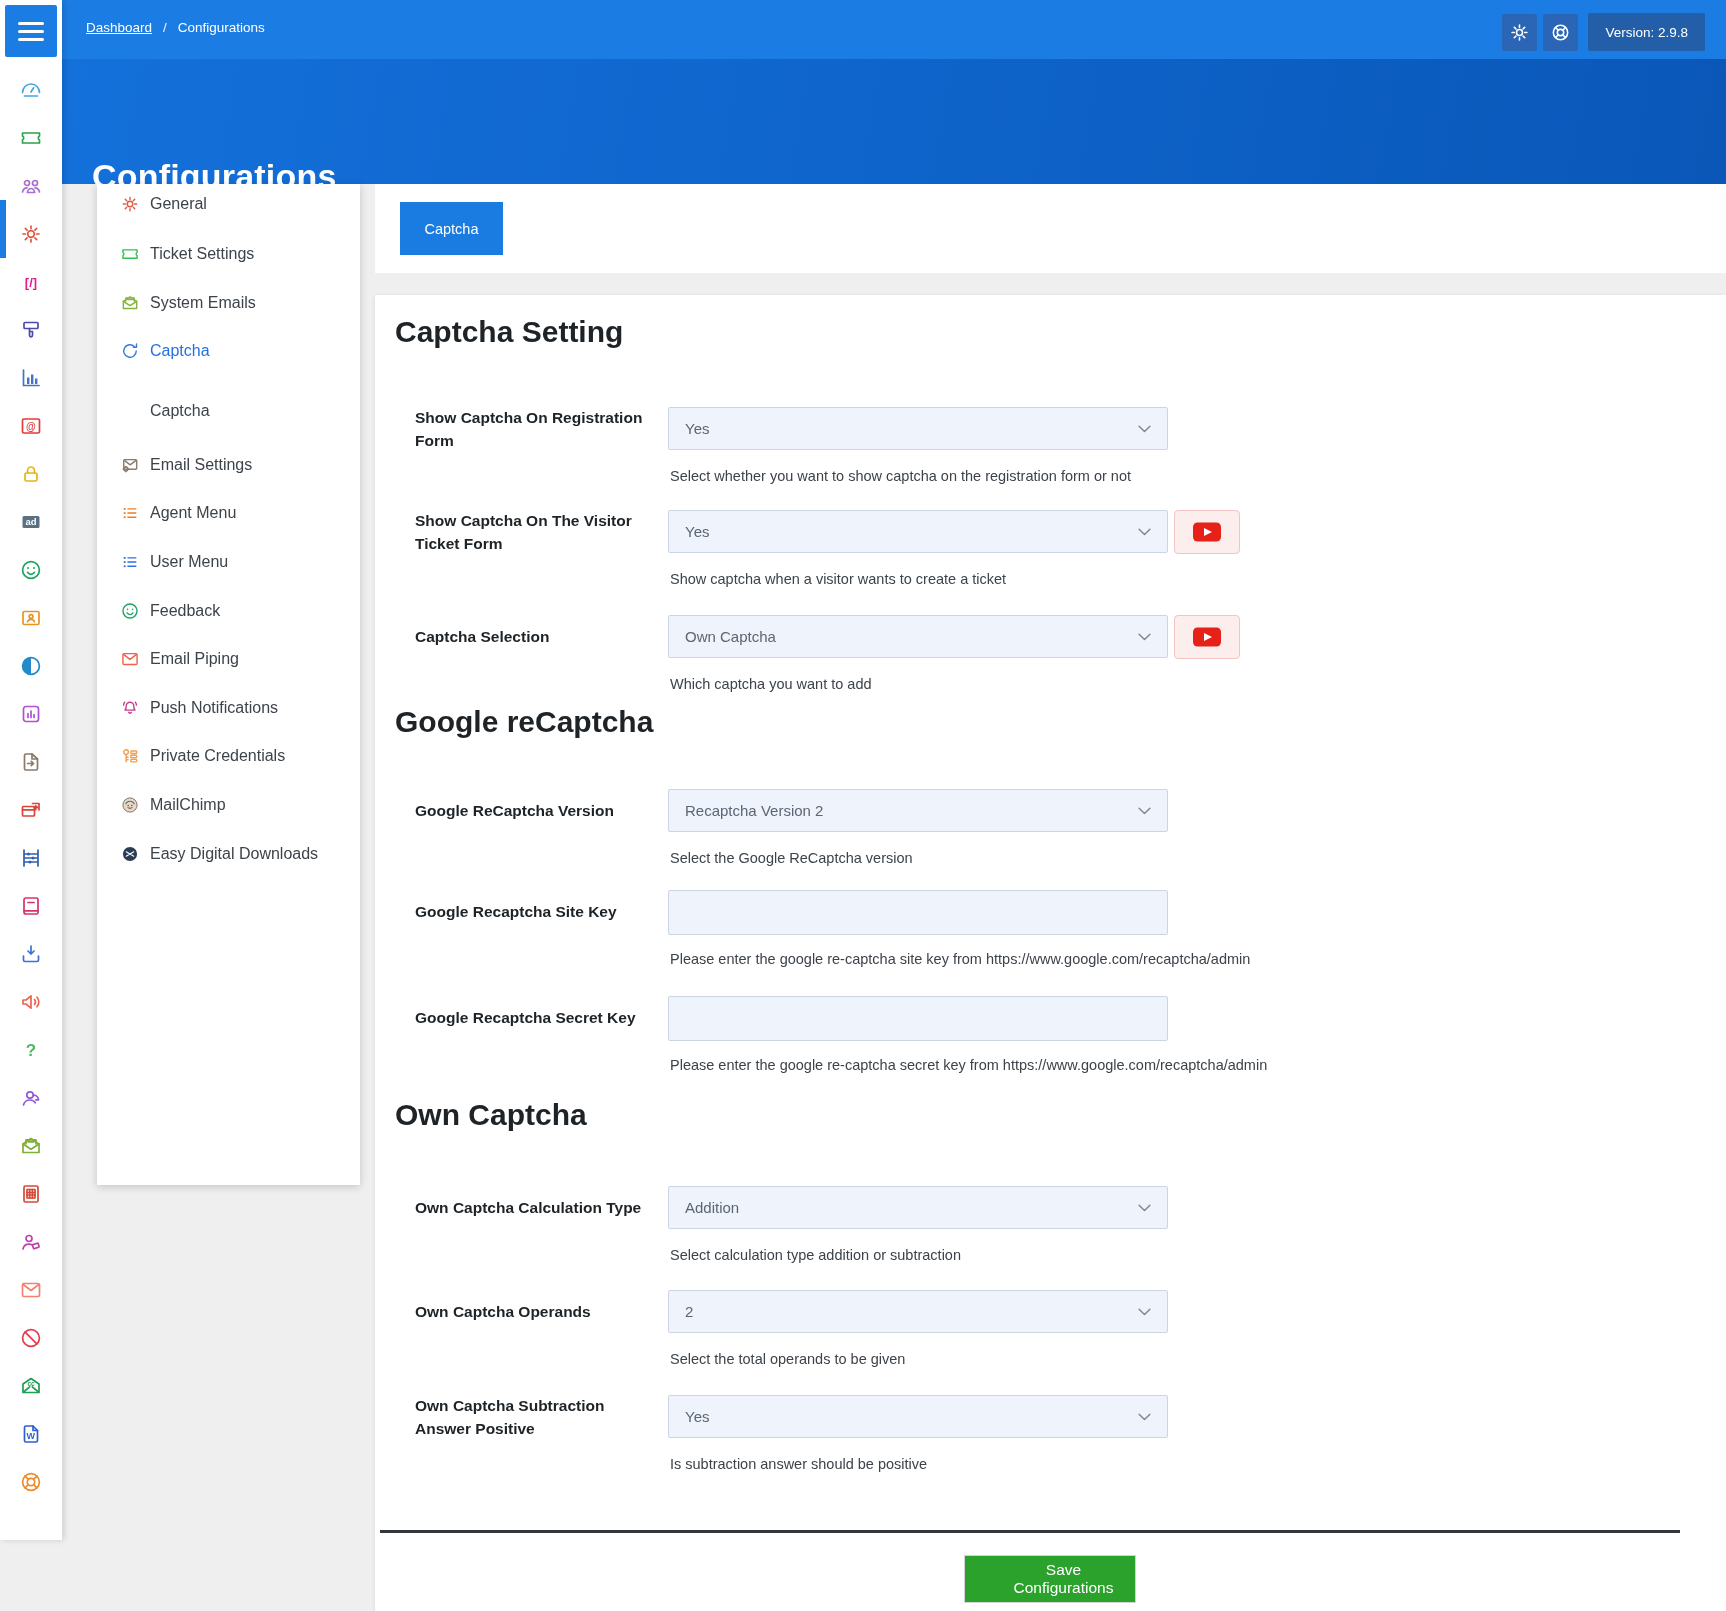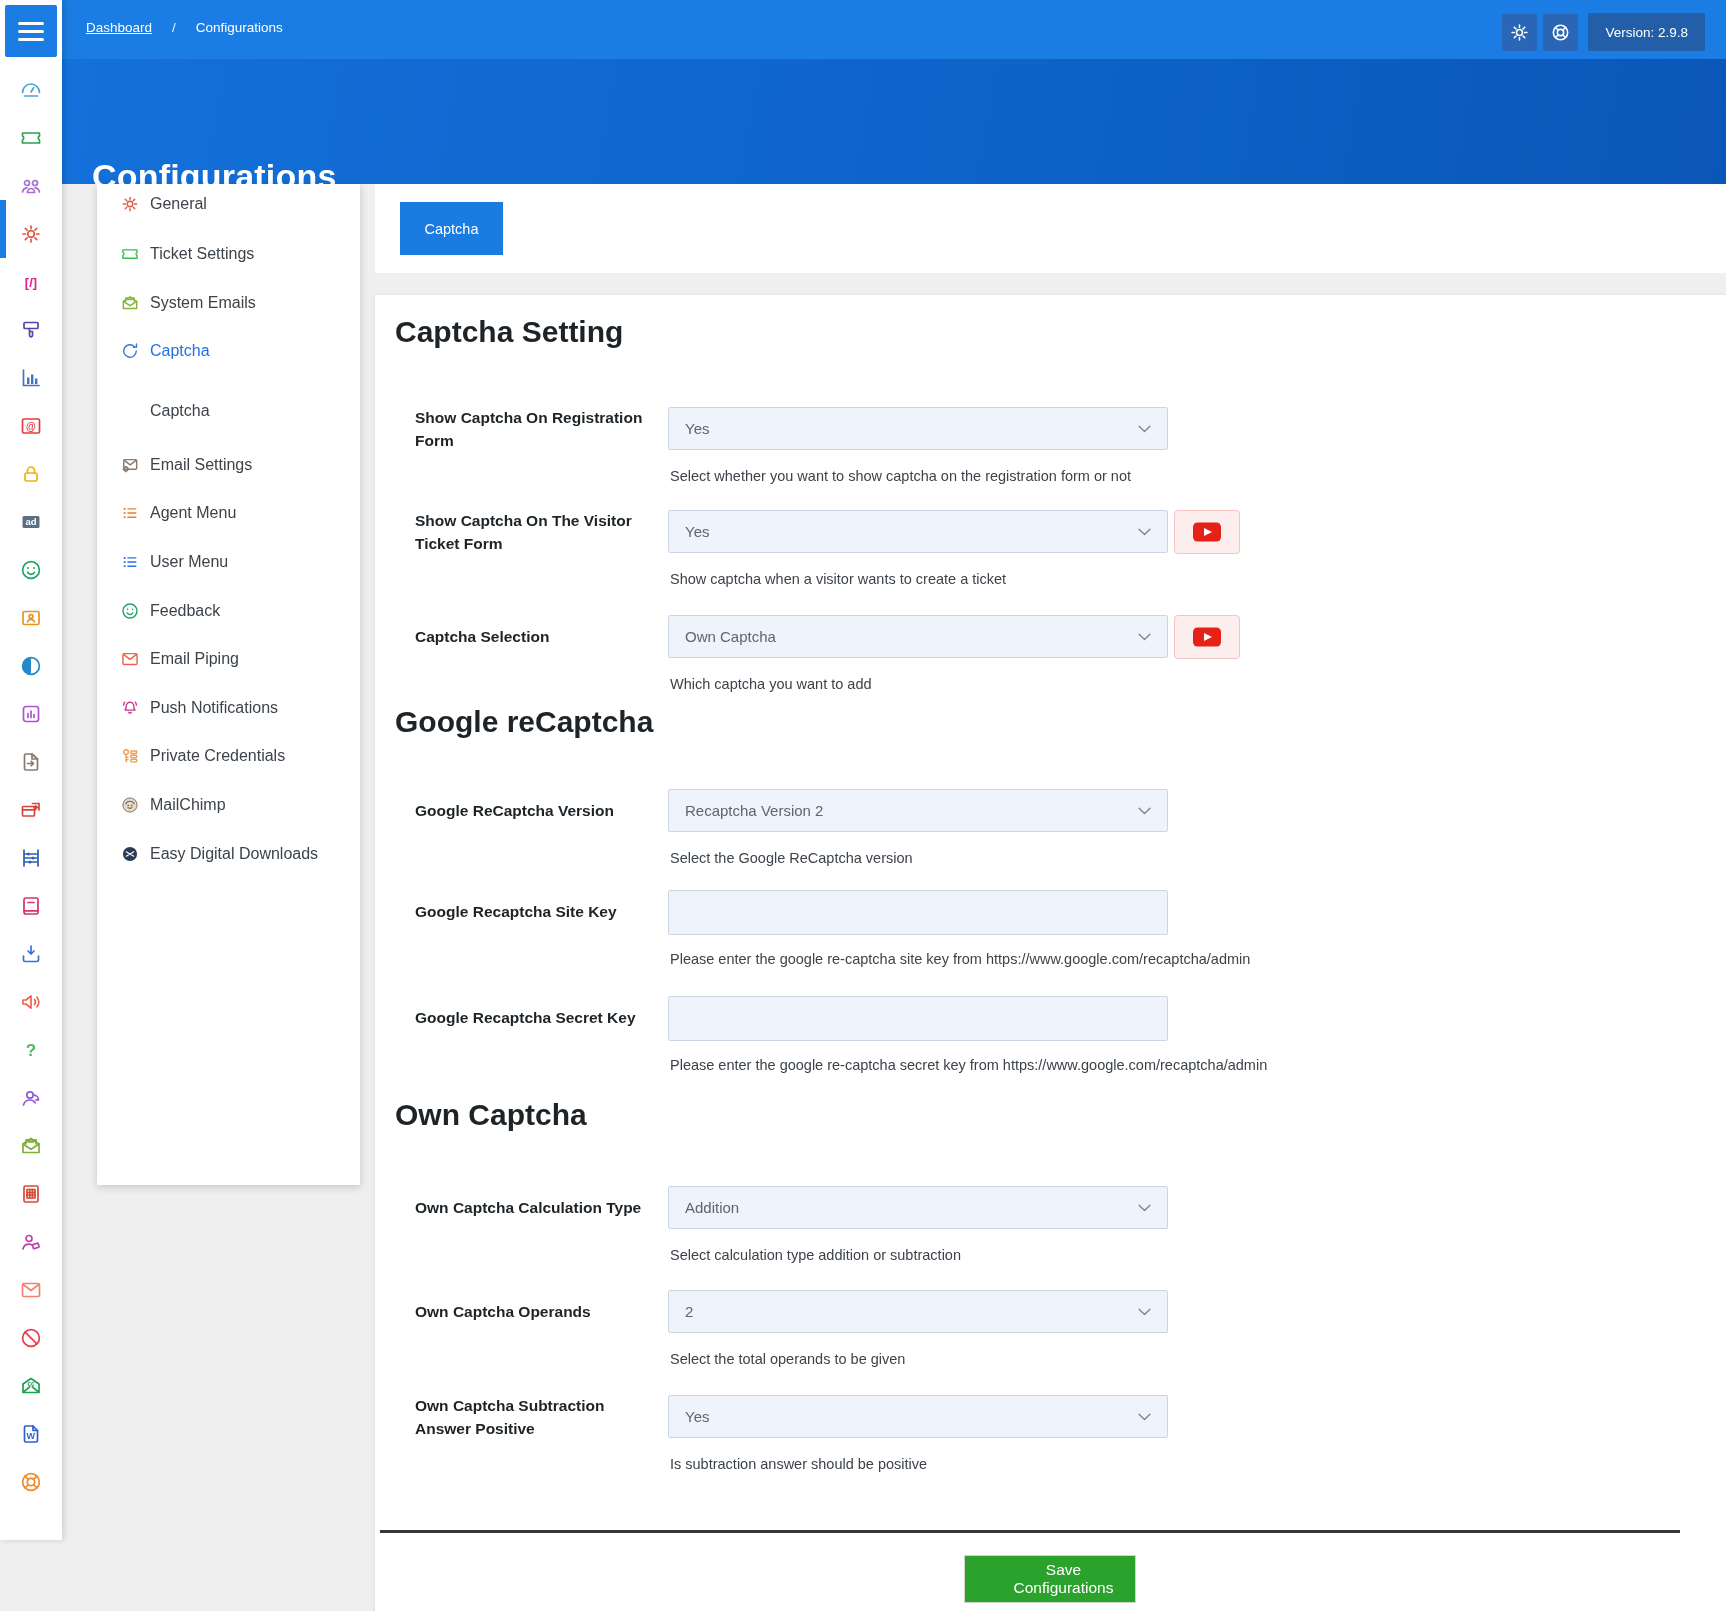--- a/index.html
+++ b/index.html
@@ -8,21 +8,21 @@
   
   .rail{position:absolute;left:0;top:0;width:62px;height:1540px;background:#fff;box-shadow:2px 0 6px rgba(0,0,0,.14);z-index:5;}
   .hamburger{position:absolute;left:5px;top:5px;width:52px;height:52px;background:#1b7ce3;border:none;border-radius:2px;cursor:pointer;display:flex;flex-direction:column;justify-content:center;align-items:center;gap:5px;}
   .hamburger span{display:block;width:26px;height:3px;background:#fff;border-radius:2px;}
   .rail-item{position:absolute;left:19px;width:24px;height:24px;}
   .rail-item svg{width:24px;height:24px;display:block;}
   .rail-active-bar{position:absolute;left:0;top:200px;width:6px;height:58px;background:#1b7ce3;}
 
   
   .topbar{position:absolute;left:62px;top:0;width:1664px;height:59px;background:#1b7ce3;z-index:3;}
-  .breadcrumb{position:absolute;left:24px;top:20px;color:#fff;font-size:13.5px;display:flex;gap:20px;align-items:center;}
+  .breadcrumb{position:absolute;left:24px;top:20px;color:#fff;font-size:13.5px;display:flex;gap:11px;align-items:center;}
   .breadcrumb a{color:#fff;text-decoration:underline;cursor:pointer;}
   .breadcrumb .sep{opacity:.9;}
   .top-actions{position:absolute;right:21px;top:13px;display:flex;gap:6px;align-items:center;}
   .top-icon-btn{width:35px;height:37px;background:#2a66b5;border:none;border-radius:2px;display:flex;align-items:center;justify-content:center;cursor:pointer;}
   .top-icon-btn svg{width:21px;height:21px;}
   .version-badge{height:38px;background:#235ea9;border-radius:2px;color:#fff;font-size:13.5px;display:flex;align-items:center;padding:0 17px;margin-left:4px;}
 
   
   .hero{position:absolute;left:62px;top:59px;width:1664px;height:125px;background:linear-gradient(100deg,#1470da 0%,#0e63c9 55%,#0a57b8 100%);z-index:2;}
   .hero h1{margin:0;position:absolute;left:30px;top:98px;color:#fff;font-size:34px;font-weight:600;letter-spacing:.2px;}

